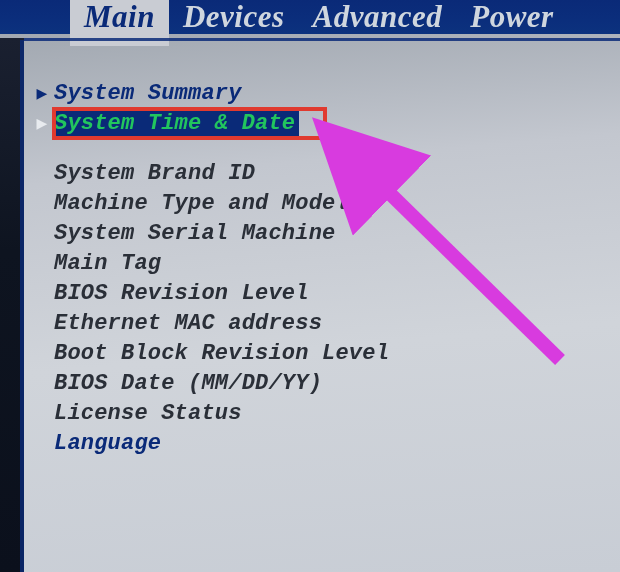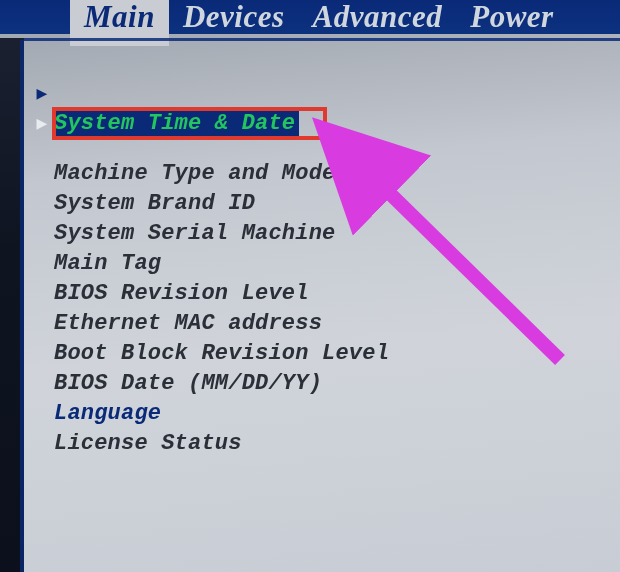--- a/index.html
+++ b/index.html
@@ -42,39 +42,40 @@
     </div>
   </div>
   <div class="rule"></div>
   <div class="frame-left"></div>
   <div class="frame-inner"></div>
 
   <div class="content">
 
     <div class="row link">
       <span class="arrow">▶</span>
+      <span>System Summary</span>
     </div>
 
     <div class="row">
       <span class="arrow white">▶</span>
       <span class="selected-wrap">
         <span class="selected">System Time &amp; Date</span>
         <span class="sel-box"></span>
       </span>
     </div>
 
     <div class="spacer"></div>
 
     <div class="row">
         <span class="arrow"></span>
-        <span>Machine Type and Model</span>
+        <span>System Brand ID</span>
       </div>
     <div class="row">
         <span class="arrow"></span>
-        <span>System Brand ID</span>
+        <span>Machine Type and Model</span>
       </div>
     <div class="row">
         <span class="arrow"></span>
         <span>System Serial Machine</span>
       </div>
     <div class="row">
         <span class="arrow"></span>
         <span>Main Tag</span>
       </div>
     <div class="row">
@@ -86,27 +87,27 @@
         <span>Ethernet MAC address</span>
       </div>
     <div class="row">
         <span class="arrow"></span>
         <span>Boot Block Revision Level</span>
       </div>
     <div class="row">
         <span class="arrow"></span>
         <span>BIOS Date (MM/DD/YY)</span>
       </div>
+    <div class="row">
+        <span class="arrow"></span>
+        <span>License Status</span>
+      </div>
     <div class="row link">
         <span class="arrow"></span>
         <span>Language</span>
-      </div>
-    <div class="row">
-        <span class="arrow"></span>
-        <span>License Status</span>
       </div>
 
   </div>
 
   <svg class="annot" width="620" height="572">
     <defs>
       <marker id="arrhead" markerWidth="8" markerHeight="8" refX="2" refY="4" orient="auto">
         <polygon points="0,0 8,4 0,8" fill="#d83bdf"></polygon>
       </marker>
     </defs>

